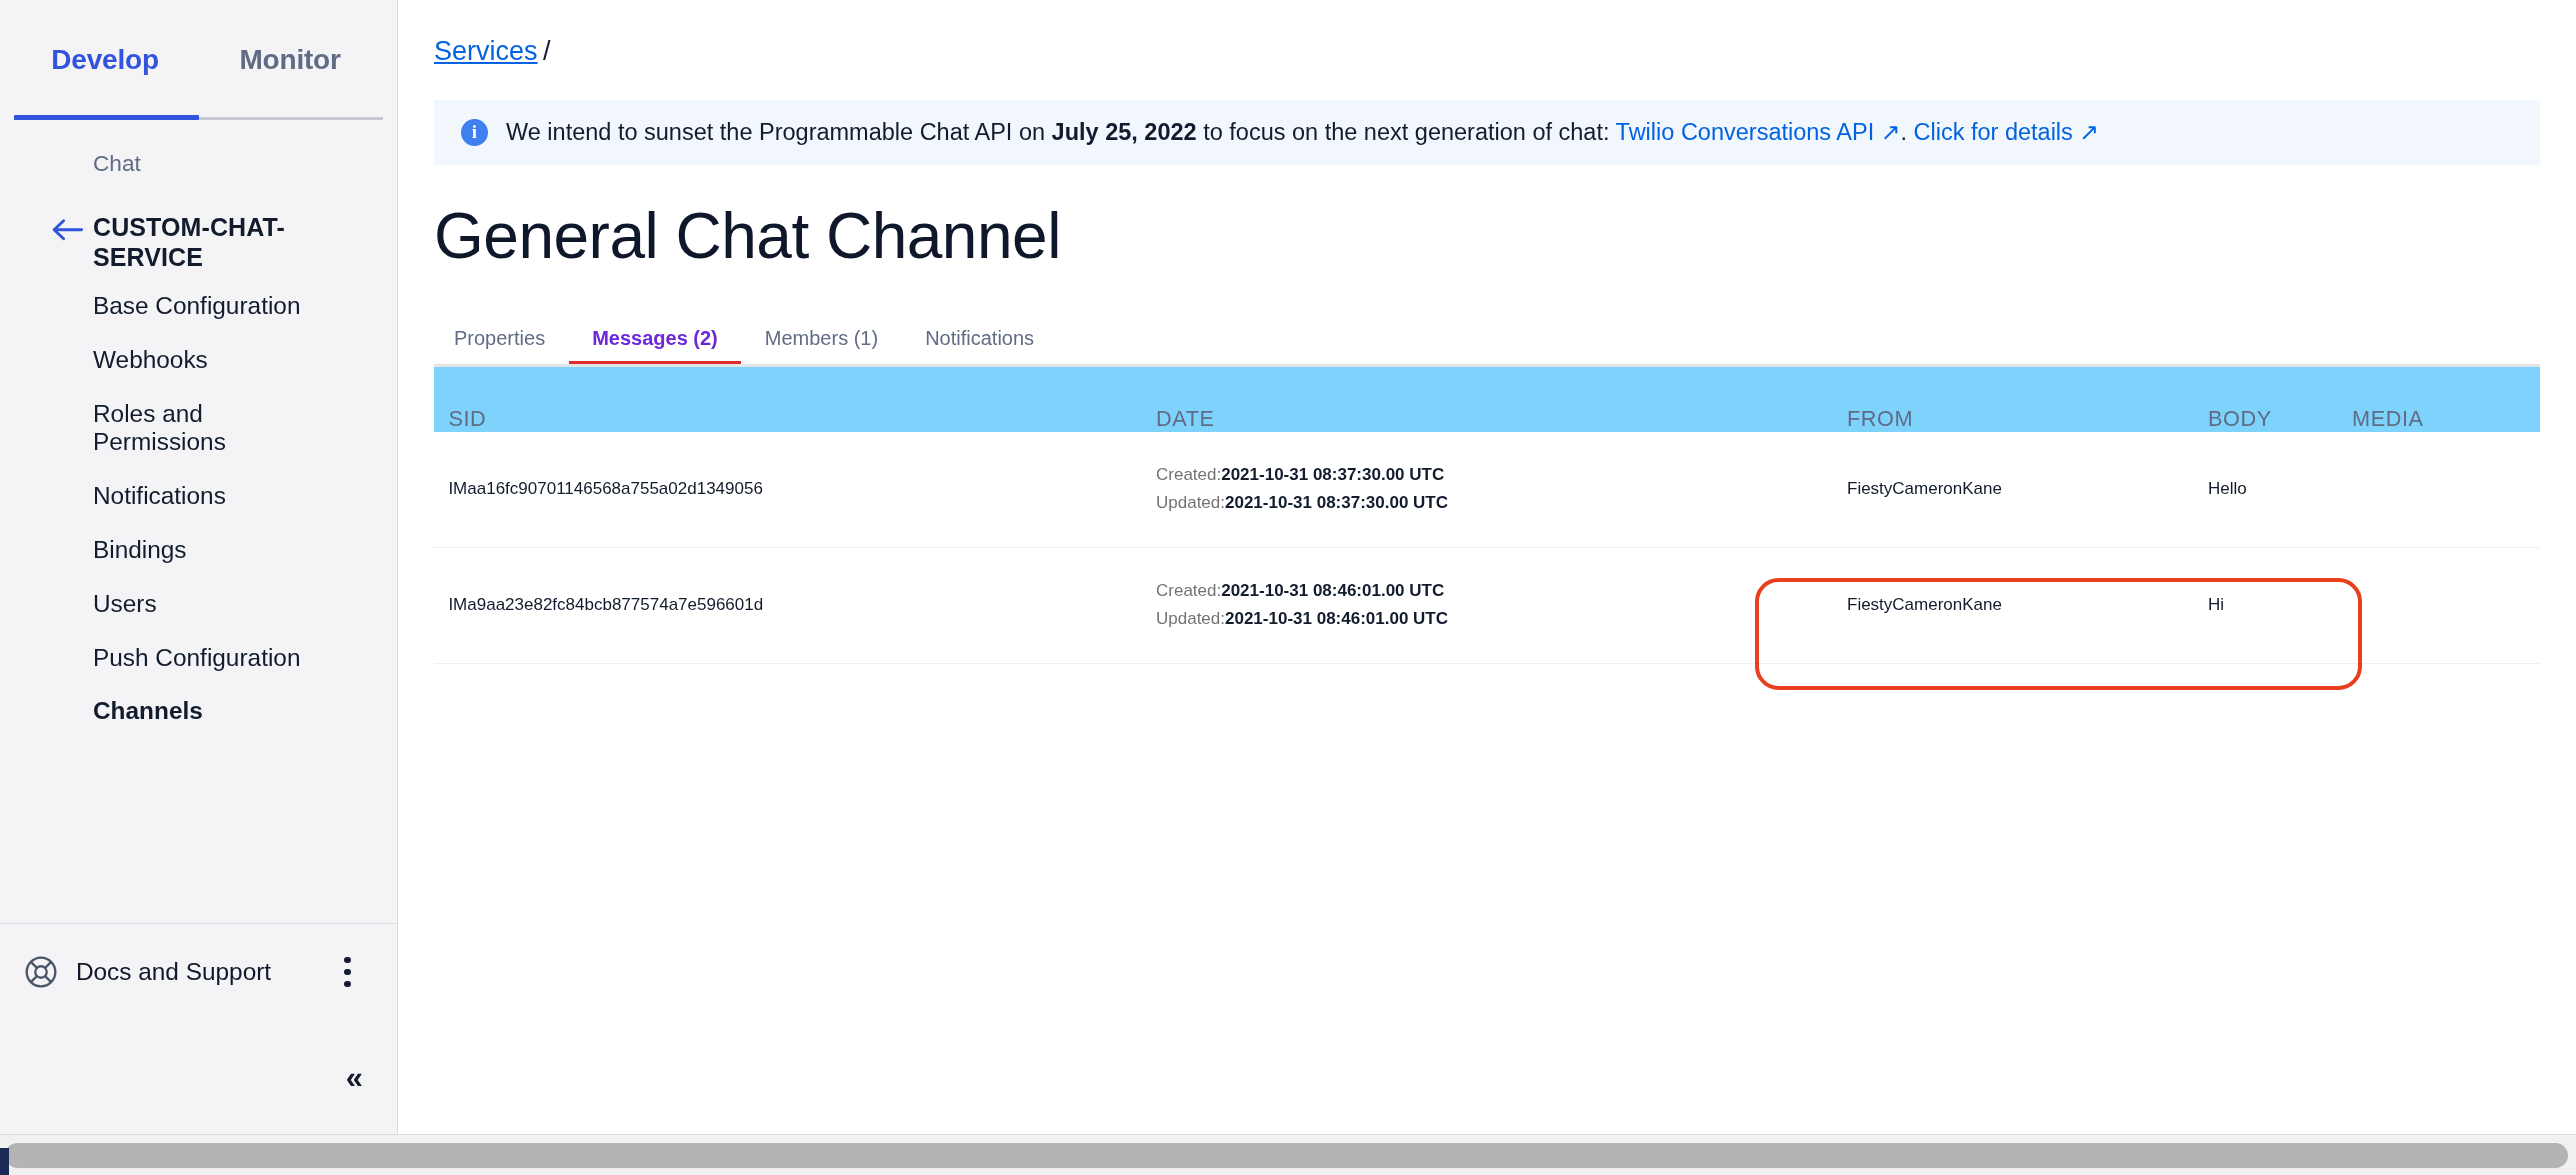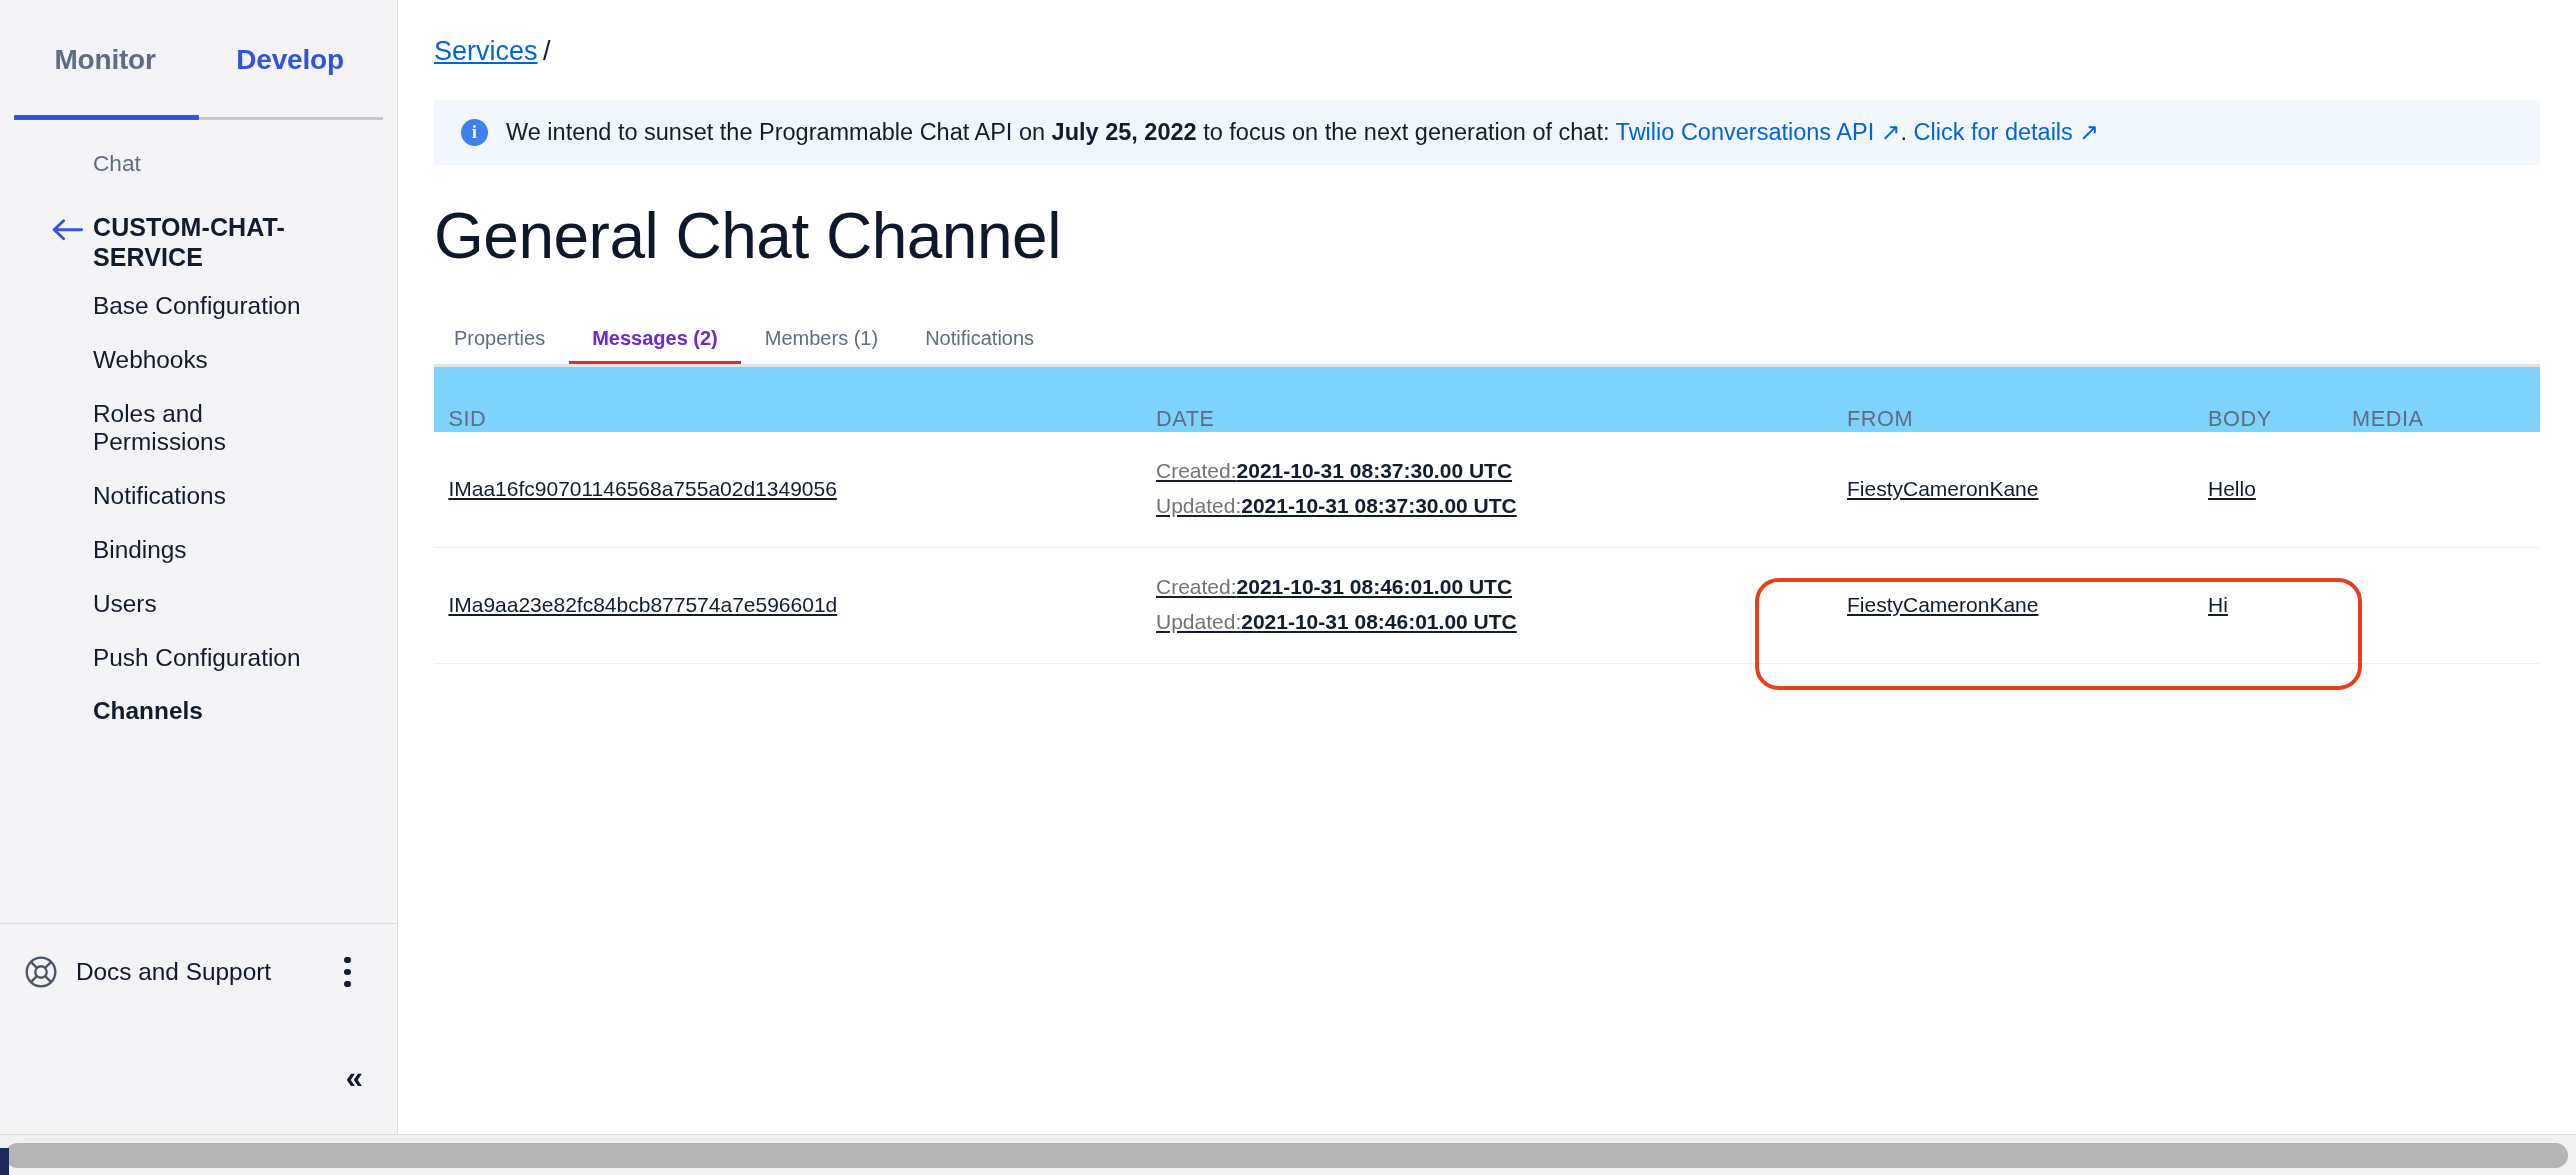--- a/index.html
+++ b/index.html
@@ -266,23 +266,22 @@
     height: 65px;
     font-size: 21.7px;
     color: #606b85;
     letter-spacing: 0.6px;
   }
   .trow {
     display: flex;
     align-items: center;
     min-height: 116px;
     border-bottom: 1.8px solid #eeeff1;
-    font-size: 21px;
-    color: #121c2d;
-    text-decoration: underline;
+    font-size: 17px;
+    color: #121c2d;
   }
   .c-sid   { width: 722px; flex: 0 0 722px; padding-left: 14.4px; }
   .c-date  { width: 668px; flex: 0 0 668px; }
   .c-from  { width: 361px; flex: 0 0 361px; margin-left: 23px; }
   .c-body  { width: 144px; flex: 0 0 144px; }
   .c-media { width: 181px; flex: 0 0 181px; }
 
   .date-line { display: flex; align-items: baseline; line-height: 1.65; }
   .date-key { color: #737373; margin-right: 0; }
   .date-val { color: #121c2d; font-weight: bold; }
@@ -325,25 +324,25 @@
   }
 </style>
 </head>
 <body>
 
 <div id="app">
 
   <aside class="sidebar">
 
     <div class="seg-tabs">
+      <div class="seg-tab t1">
+        <span>Develop</span>
+      </div>
       <div class="seg-tab t2">
         <span>Monitor</span>
-      </div>
-      <div class="seg-tab t1">
-        <span>Develop</span>
       </div>
       <div class="seg-underline-base"></div>
       <div class="seg-underline-active"></div>
     </div>
 
     <div class="nav-scroll">
 
       <div class="nav-group-label">Chat</div>
 
       <div class="service-row">

